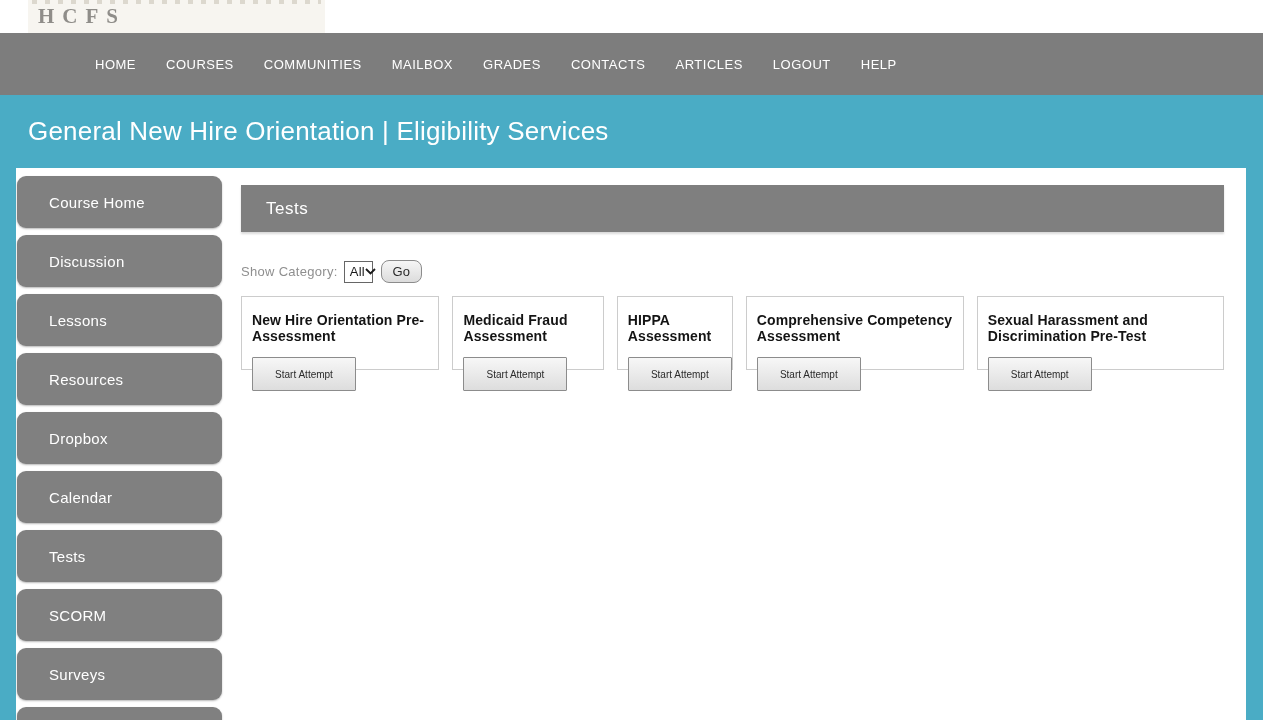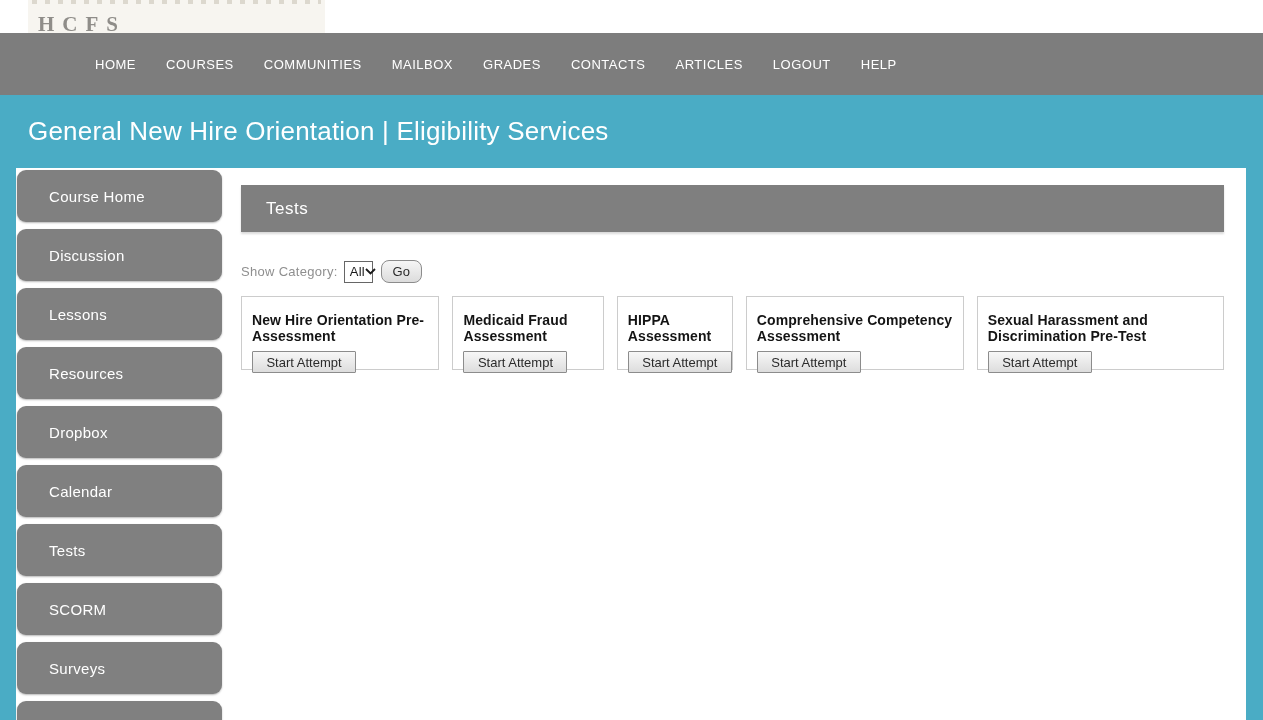--- a/index.html
+++ b/index.html
@@ -17,40 +17,40 @@
   a{text-decoration:none;}
   [data-interactable="true"]{cursor:pointer;}
 
   
   .top-strip{height:33px;background:#fff;position:relative;}
   .logo-block{position:absolute;left:28px;top:0;width:297px;height:33px;
     background:var(--logo-bg);}
   .logo-ticks{position:absolute;top:0;left:4px;right:4px;height:4px;
     background:repeating-linear-gradient(90deg,#c6c0b2 0 5px,transparent 5px 13px);
     opacity:.55;}
-  .logo-text{position:absolute;left:10px;top:12px;
+  .logo-text{position:absolute;left:10px;top:4px;
     font-family:"Liberation Serif",serif;font-weight:bold;font-size:21px;
     letter-spacing:8px;color:var(--logo-fg);}
 
   
   .nav{height:62px;background:var(--nav-gray);display:flex;align-items:center;
     padding-left:95px;gap:30px;}
   .nav-item{color:#ffffff;font-size:13px;letter-spacing:.5px;white-space:nowrap;}
 
   
   .banner{height:73px;background:var(--teal);display:flex;align-items:center;
     padding-left:28px;}
   .banner-title{color:#ffffff;font-size:26px;font-weight:300;letter-spacing:.2px;}
 
   
   .page{height:552px;background:var(--teal);padding:0 17px 0 16px;}
   .panel{background:#ffffff;height:100%;display:flex;}
 
   
-  .sidebar{width:225px;flex:0 0 225px;padding-top:2px;}
+  .sidebar{width:225px;flex:0 0 225px;padding-top:8px;}
   .side-btn{width:205px;height:52px;margin:0 0 7px 1px;border-radius:9px;
     background:var(--btn-gray);color:#fff;display:flex;align-items:center;
     padding-left:32px;font-size:15px;font-weight:300;letter-spacing:.3px;
     box-shadow:0 1px 2px rgba(0,0,0,.28);}
 
   
   .main{flex:1;padding-right:22px;min-width:0;}
   .section-header{margin-top:17px;height:47px;background:var(--bar-gray);
     color:#fff;display:flex;align-items:center;padding-left:25px;
     font-size:17px;font-weight:300;letter-spacing:.5px;
@@ -64,23 +64,23 @@
   .chevron svg{display:block;}
   .go-btn{margin-left:8px;width:41px;height:23px;border:1px solid #8c8c8c;
     border-radius:8px;background:linear-gradient(#f6f6f6,#dcdcdc);
     font-family:"Liberation Sans",sans-serif;font-size:13px;color:#2b2b2b;
     display:flex;align-items:center;justify-content:center;}
 
   .cards{margin-top:13px;display:flex;gap:13px;}
   .card{border:1px solid var(--card-border);height:74px;background:#fff;
     padding:15px 0 0 10px;}
   .card-title{font-size:14px;font-weight:bold;color:#141414;letter-spacing:.1px;}
-  .start-btn{margin-top:7px;width:104px;height:22px;border:1px solid #8c8c8c;
+  .start-btn{margin-top:13px;width:104px;height:34px;border:1px solid #8c8c8c;
     border-radius:1px;background:linear-gradient(#f7f7f7,#dddddd);
-    font-family:"Liberation Sans",sans-serif;font-size:13px;color:#2b2b2b;
+    font-family:"Liberation Sans",sans-serif;font-size:10px;color:#2b2b2b;
     display:flex;align-items:center;justify-content:center;}
 </style>
 </head>
 <body>
 
 <div class="top-strip" data-interactable="false">
   <div class="logo-block" data-interactable="true">
     <div class="logo-ticks" data-interactable="false"></div>
     <span class="logo-text" data-interactable="false">HCFS</span>
   </div>

